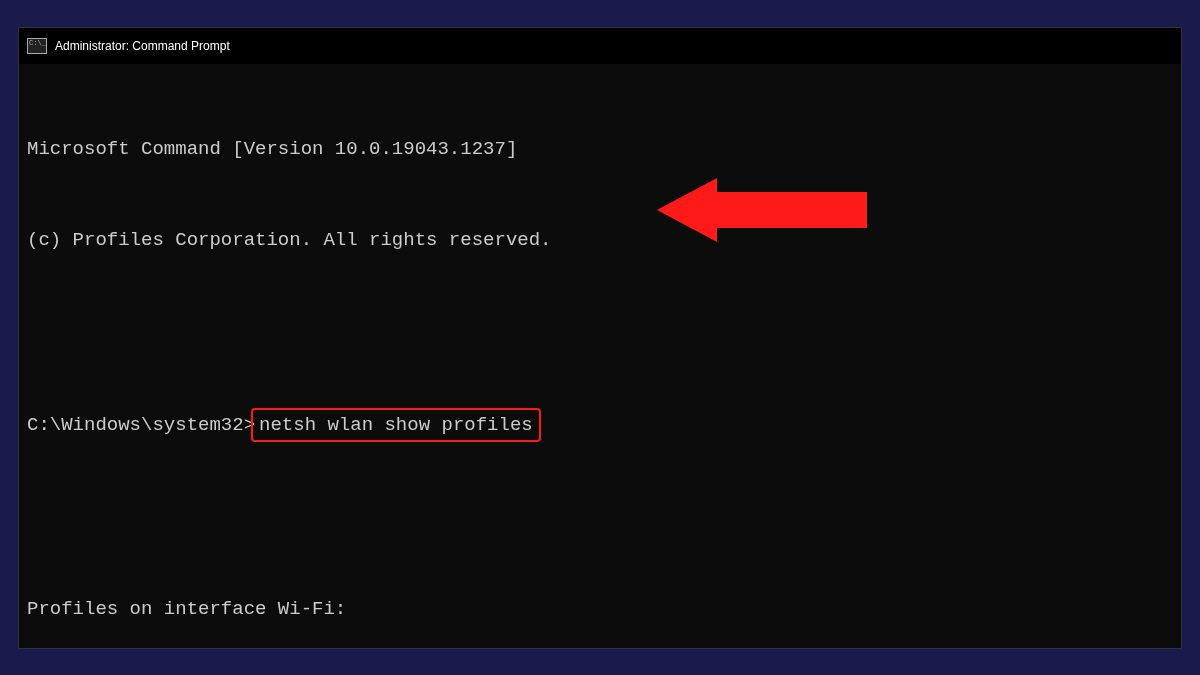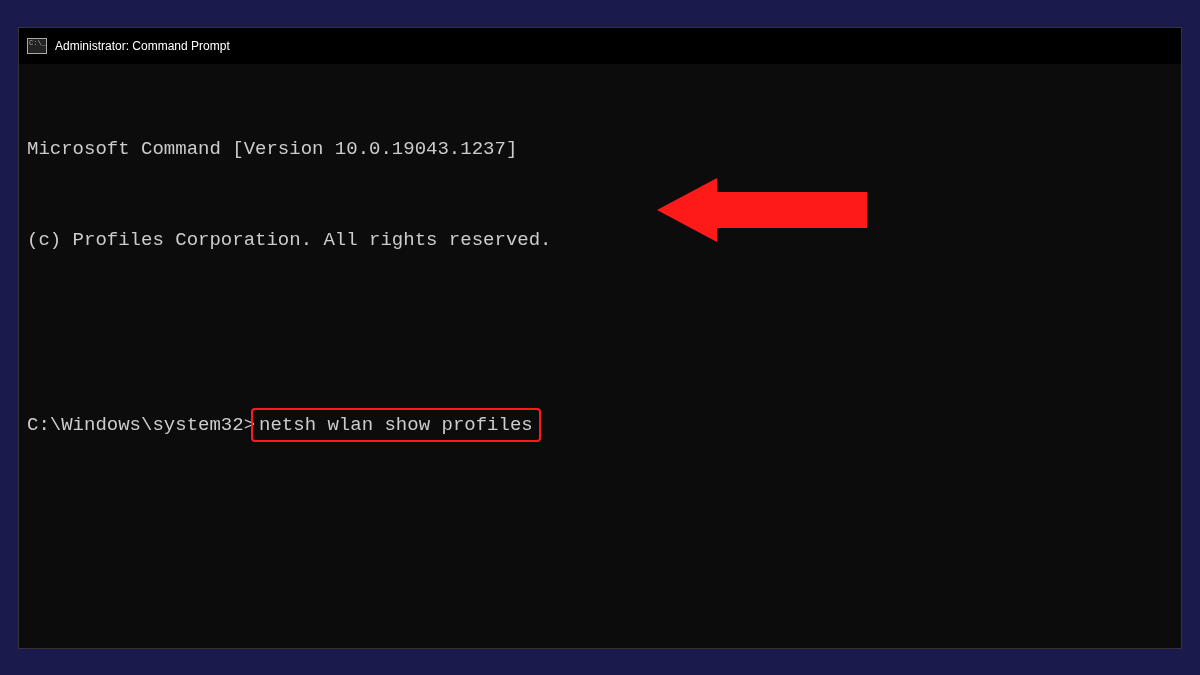--- a/index.html
+++ b/index.html
@@ -85,20 +85,21 @@
   <div class="titlebar">
     <span class="title-icon"></span>
     <span class="title-text">Administrator: Command Prompt</span>
   </div>
   <div class="terminal">
     <span class="terminal-line">Microsoft Command [Version 10.0.19043.1237]</span>
     <span class="terminal-line">(c) Profiles Corporation. All rights reserved.</span>
     <div class="blank-line"></div>
     <span class="terminal-line"><span>C:\Windows\system32&gt;</span><span class="highlight-box"><span>netsh wlan show profiles</span></span></span>
     <div class="blank-line"></div>
+    <span class="terminal-line">Profiles on interface Wi-Fi:</span>
     
     
     
     
     
     
     
     
     
     

